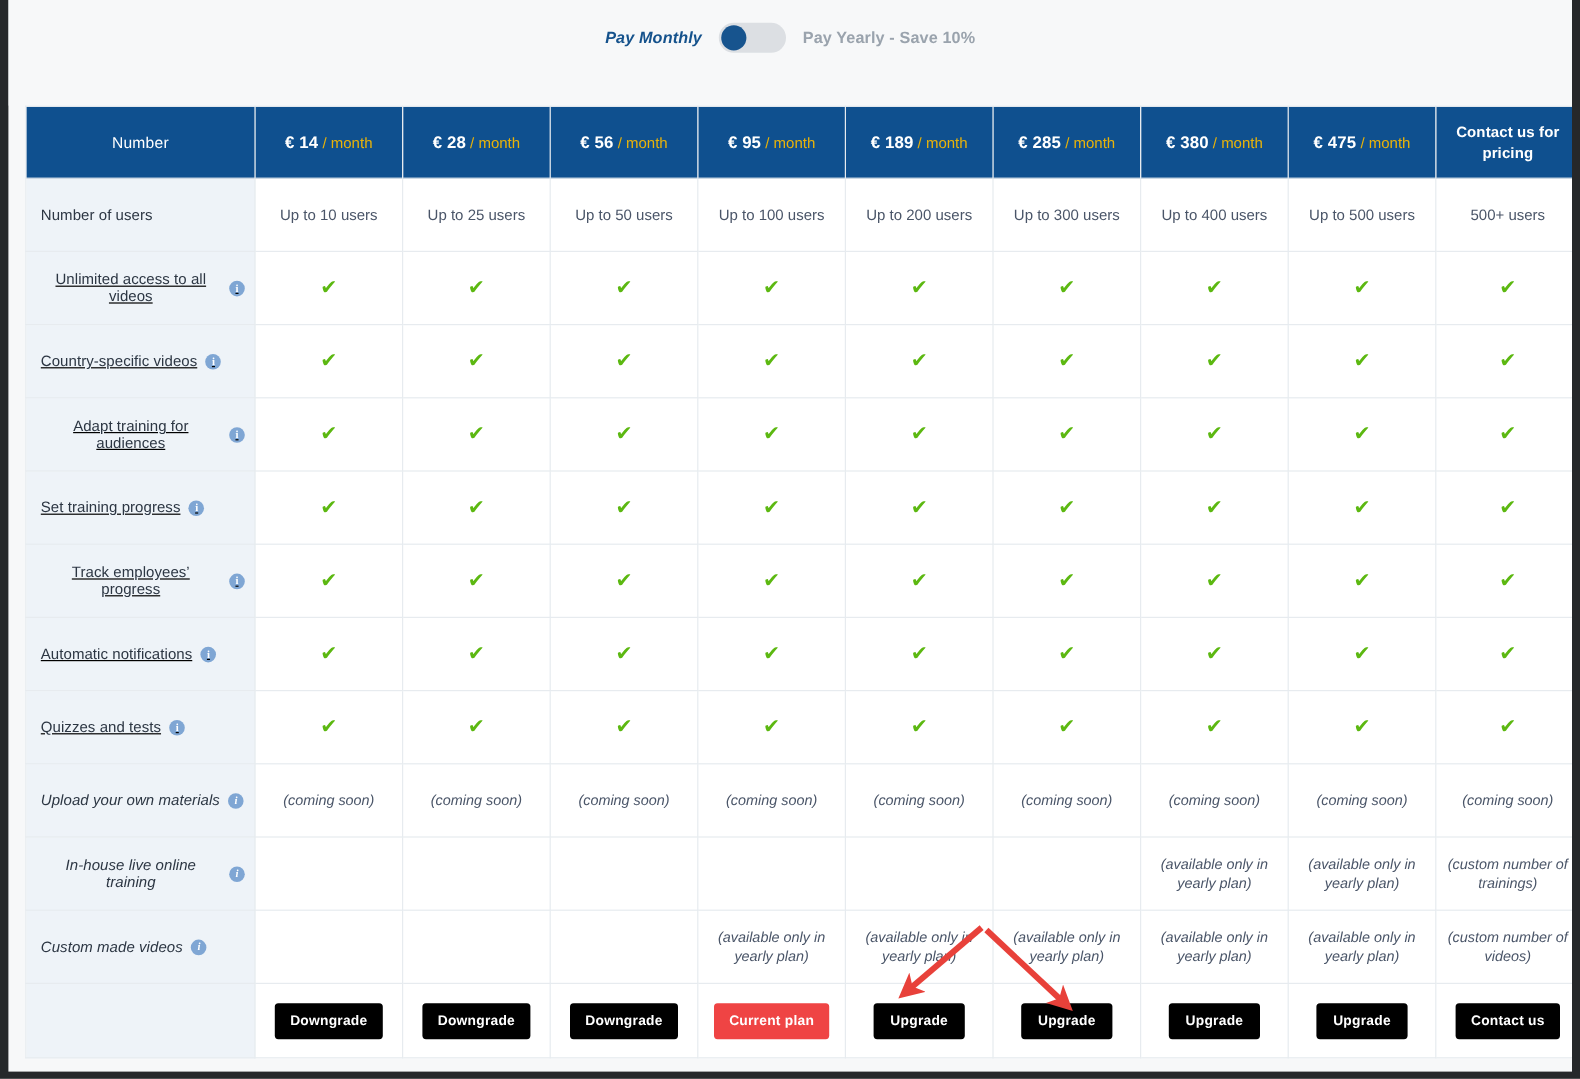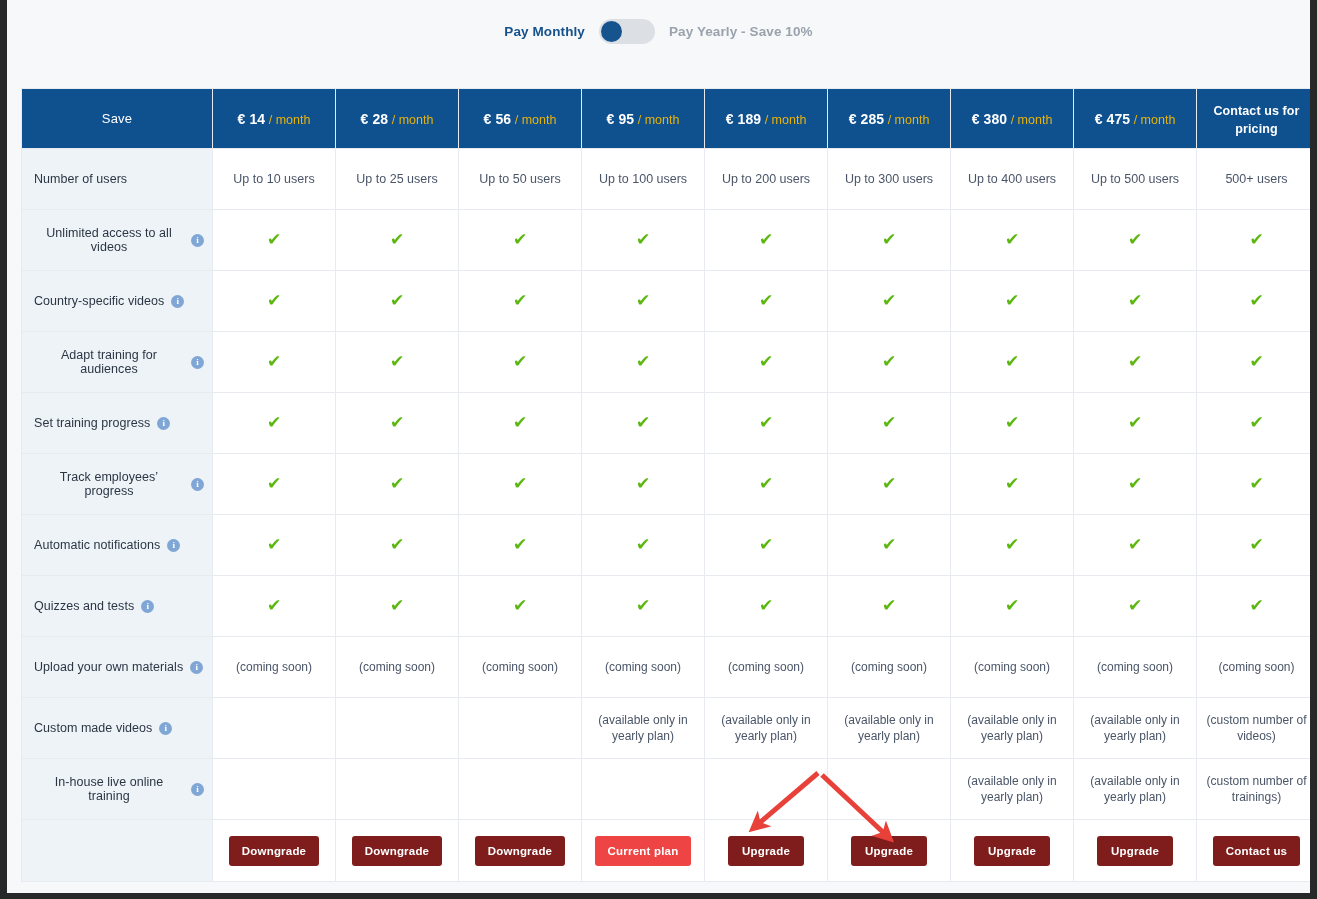--- a/index.html
+++ b/index.html
@@ -44,21 +44,21 @@
     display: flex;
     align-items: center;
     gap: 14px;
   }
   .toggle-label {
     font-size: 13.5px;
     font-weight: bold;
     letter-spacing: 0.1px;
     white-space: nowrap;
   }
-  .toggle-label.active { color: #15528c; }
+  .toggle-label.active { color: #15528c; font-style: italic; }
   .toggle-label.inactive { color: #9aa3ad; }
   .switch {
     position: relative;
     width: 56px;
     height: 25px;
     border-radius: 13px;
     background: #dcdfe3;
     flex: none;
   }
   .switch .knob {
@@ -158,34 +158,34 @@
 
   .check {
     display: inline-block;
     color: #5cb811;
     font-size: 17px;
     line-height: 1;
     font-family: "DejaVu Sans", sans-serif;
   }
 
   tr.row-users { height: 61px; }
-  tr.row-check { height: 61px; }
-  tr.row-note  { height: 61px; }
+  tr.row-check { height: 61px; text-decoration: underline; }
+  tr.row-note  { height: 61px; font-style: italic; }
 
   
   tr.row-actions { height: 62px; }
   tr.row-actions td.feature { background: #eef3f8; }
   tr.row-actions td.cell { background: #ffffff; padding: 0; }
 
   .btn {
     display: inline-block;
     min-width: 76px;
     padding: 9px 13px;
     border-radius: 3px;
-    background: #7f1d1d;
+    background: #000000;
     color: #ffffff;
     font-size: 11.5px;
     font-weight: bold;
     letter-spacing: 0.2px;
     border: none;
     cursor: pointer;
     font-family: "Liberation Sans", sans-serif;
     white-space: nowrap;
   }
   .btn.current {
@@ -227,21 +227,21 @@
         <col style="width:123px">
           <col style="width:123px">
           <col style="width:123px">
         <col style="width:123px">
           <col style="width:123px">
           <col style="width:120px">
       </colgroup>
 
       <thead>
         <tr>
-          <th class="price-head-label">Save</th>
+          <th class="price-head-label">Number</th>
           <th id="ph0"><span class="amount">€ 14</span><span class="per"> / month</span></th>
           <th id="ph1"><span class="amount">€ 28</span><span class="per"> / month</span></th>
           <th id="ph2"><span class="amount">€ 56</span><span class="per"> / month</span></th>
           <th id="ph3"><span class="amount">€ 95</span><span class="per"> / month</span></th>
           <th id="ph4"><span class="amount">€ 189</span><span class="per"> / month</span></th>
           <th id="ph5"><span class="amount">€ 285</span><span class="per"> / month</span></th>
           <th id="ph6"><span class="amount">€ 380</span><span class="per"> / month</span></th>
           <th id="ph7"><span class="amount">€ 475</span><span class="per"> / month</span></th>
           <th id="ph8"><span class="contact-head">Contact us for pricing</span></th>
         </tr>
@@ -396,50 +396,50 @@
             <td class="cell">(coming soon)</td>
             <td class="cell">(coming soon)</td>
             <td class="cell">(coming soon)</td>
             <td class="cell">(coming soon)</td>
             <td class="cell">(coming soon)</td>
             <td class="cell">(coming soon)</td>
           </tr>
           <tr class="row-note">
             <td class="feature">
               <div class="feature-inner">
+                <span>In-house live online training</span>
+                <span class="info-icon">i</span>
+              </div>
+            </td>
+            <td class="cell"></td>
+            <td class="cell"></td>
+            <td class="cell"></td>
+            <td class="cell"></td>
+            <td class="cell"></td>
+            <td class="cell"></td>
+            <td class="cell">(available only in yearly plan)</td>
+            <td class="cell">(available only in yearly plan)</td>
+            <td class="cell">(custom number of trainings)</td>
+          </tr>
+          <tr class="row-note">
+            <td class="feature">
+              <div class="feature-inner">
                 <span>Custom made videos</span>
                 <span class="info-icon">i</span>
               </div>
             </td>
             <td class="cell"></td>
             <td class="cell"></td>
             <td class="cell"></td>
             <td class="cell">(available only in yearly plan)</td>
             <td class="cell">(available only in yearly plan)</td>
             <td class="cell">(available only in yearly plan)</td>
             <td class="cell">(available only in yearly plan)</td>
             <td class="cell">(available only in yearly plan)</td>
             <td class="cell">(custom number of videos)</td>
-          </tr>
-          <tr class="row-note">
-            <td class="feature">
-              <div class="feature-inner">
-                <span>In-house live online training</span>
-                <span class="info-icon">i</span>
-              </div>
-            </td>
-            <td class="cell"></td>
-            <td class="cell"></td>
-            <td class="cell"></td>
-            <td class="cell"></td>
-            <td class="cell"></td>
-            <td class="cell"></td>
-            <td class="cell">(available only in yearly plan)</td>
-            <td class="cell">(available only in yearly plan)</td>
-            <td class="cell">(custom number of trainings)</td>
           </tr>
           <tr class="row-actions">
             <td class="feature"></td>
             <td class="cell"><button class="btn">Downgrade</button></td>
             <td class="cell"><button class="btn">Downgrade</button></td>
             <td class="cell"><button class="btn">Downgrade</button></td>
             <td class="cell"><button class="btn current">Current plan</button></td>
             <td class="cell"><button class="btn">Upgrade</button></td>
             <td class="cell"><button class="btn">Upgrade</button></td>
             <td class="cell"><button class="btn">Upgrade</button></td>

